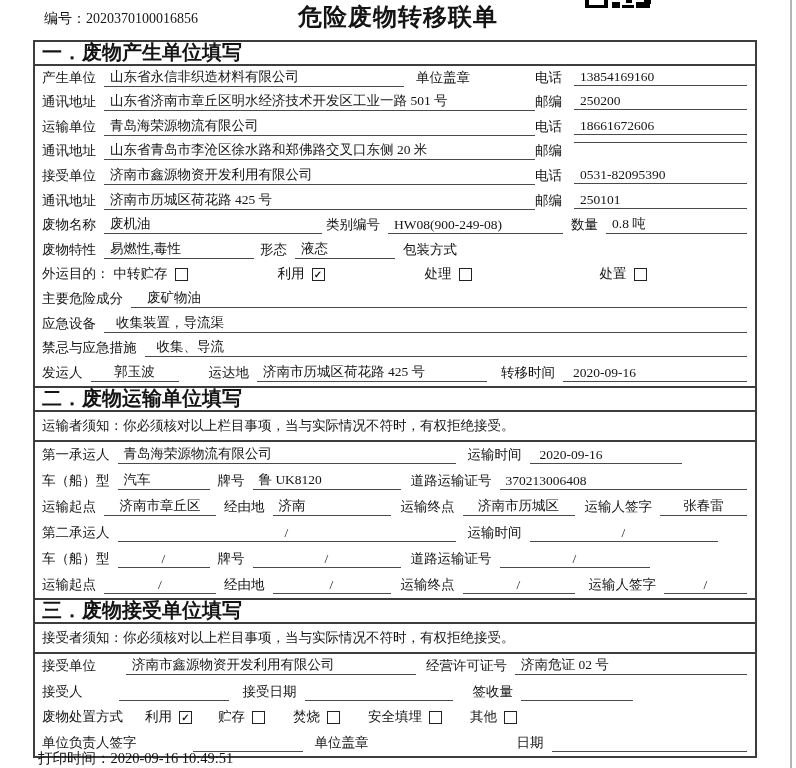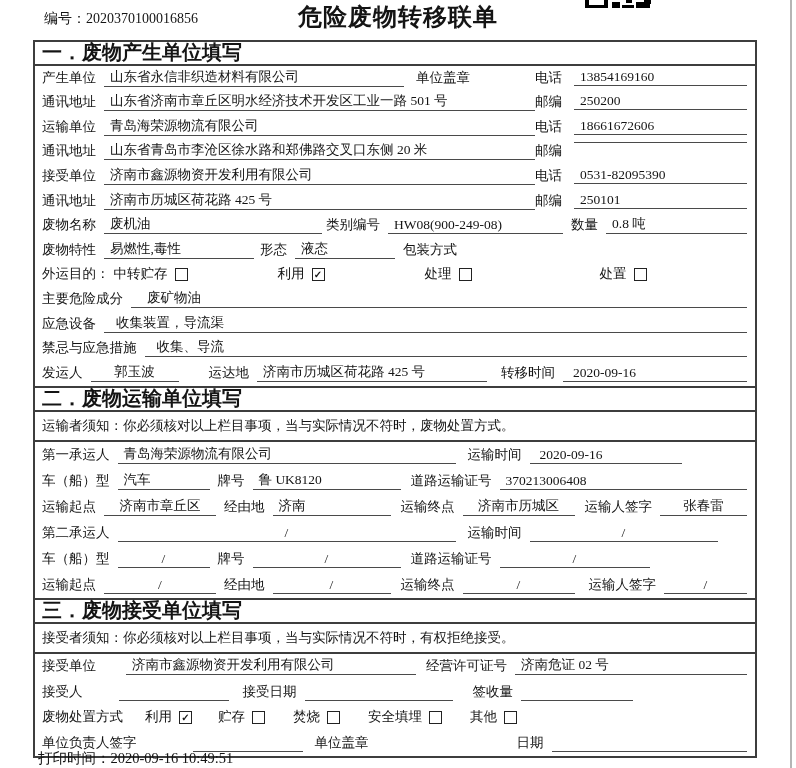--- a/index.html
+++ b/index.html
@@ -173,21 +173,21 @@
         <span class="u c" style="width:88px">郭玉波</span>
         <span class="l" style="margin-left:30px">运达地</span>
         <span class="u" style="width:230px">济南市历城区荷花路 425 号</span>
         <span class="l" style="margin-left:14px">转移时间</span>
         <span class="u f1" style="padding-left:10px">2020-09-16</span>
       </div>
     </div>
 
     <div class="s2">
       <div class="sec-h bt">二．废物运输单位填写</div>
-      <div class="notice">运输者须知：你必须核对以上栏目事项，当与实际情况不符时，废物处置方式。</div>
+      <div class="notice">运输者须知：你必须核对以上栏目事项，当与实际情况不符时，有权拒绝接受。</div>
 
       <div class="row">
         <span class="l">第一承运人</span>
         <span class="u" style="width:338px">青岛海荣源物流有限公司</span>
         <span class="l" style="margin-left:12px">运输时间</span>
         <span class="u" style="width:152px;padding-left:10px">2020-09-16</span>
       </div>
 
       <div class="row">
         <span class="l">车（船）型</span>

